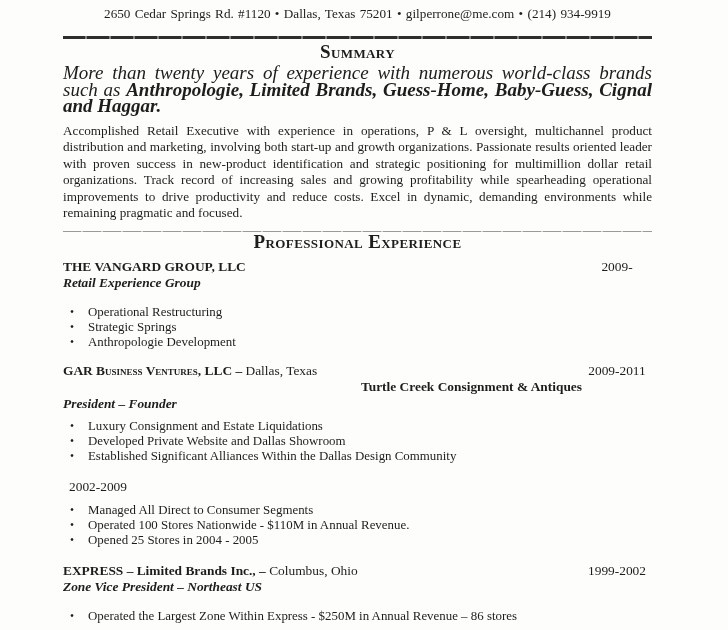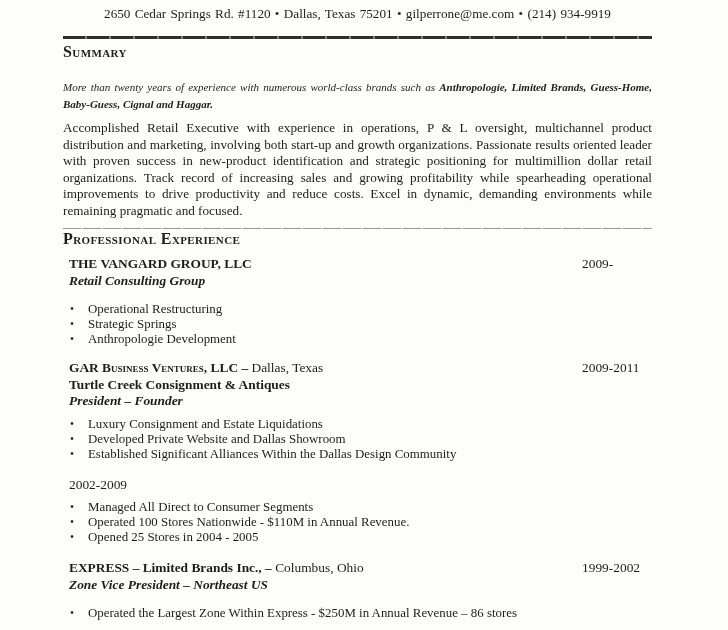--- a/index.html
+++ b/index.html
@@ -33,63 +33,64 @@
     margin-top: 14px;
     background: repeating-linear-gradient(90deg, #2e2e2e 0 22px, #828282 22px 24px);
   }
   .rule-thin {
     height: 1px;
     margin-top: 9px;
     background: repeating-linear-gradient(90deg, #9a9a9a 0 18px, #d6d6d6 18px 20px);
   }
   .sec-head {
     margin: 5px 0 0 0;
-    font-size: 16px;
+    text-align: center;
+    font-size: 19px;
     font-weight: 700;
     font-variant: small-caps;
     letter-spacing: 0.4px;
     line-height: 16px;
   }
   .sec-head.exp { margin-top: 2px; }
   .intro {
-    margin: 19px 0 0 0;
+    margin: 5px 0 0 0;
     font-style: italic;
     text-align: justify;
-    font-size: 11px;
+    font-size: 19px;
     line-height: 16.5px;
   }
   .intro .ib { font-weight: 700; }
   .body-para {
     margin: 8px 0 0 0;
     text-align: justify;
     font-size: 13.2px;
     line-height: 16.5px;
   }
   .job.m1 { margin-top: 9px; }
   .job.m2 { margin-top: 13px; }
   .job.m3 { margin-top: 15px; }
-  .job-row { display: flex; margin-left: 6px; }
+  .job-row { display: flex; }
   .job-left { flex: 1 1 auto; min-width: 0; }
   .dates {
     flex: 0 0 70px;
     font-size: 13.4px;
     line-height: 16.5px;
-    text-align: left;
+    text-align: center;
     white-space: nowrap;
   }
   .company-line, .division, .title-line {
     font-size: 13.4px;
     line-height: 16.5px;
   }
   .company-line .caps,
   .company-line .sc,
   .company-line .b { font-weight: 700; }
   .sc { font-variant: small-caps; }
   .loc { font-weight: 400; }
-  .division { font-weight: 700; }
+  .division { font-weight: 700; text-align: right; }
   .division:empty, .title-line:empty { display: none; }
   .title-line { font-weight: 700; font-style: italic; }
   .bullets {
     list-style: none;
     margin: 13px 0 0 0;
     padding: 0;
   }
   .bullets.tight { margin-top: 7px; }
   .bullets li {
     display: flex;
@@ -121,21 +122,21 @@
 
   <div class="rule-thin"></div>
 
   <h2 class="sec-head exp">Professional Experience</h2>
 
   <div class="job m1">
     <div class="job-row">
       <div class="job-left">
         <div class="company-line"><span class="caps">THE VANGARD GROUP, LLC</span> <span class="sc"></span> <span class="b"></span> <span class="loc"></span></div>
 
-        <div class="title-line">Retail Consulting Group</div>
+        <div class="title-line">Retail Experience Group</div>
       </div>
       <div class="dates">2009-</div>
     </div>
     <ul class="bullets">
       <li>
           <span class="bm">•</span>
           <span class="bt">Operational Restructuring</span>
         </li>
       <li>
           <span class="bm">•</span>

